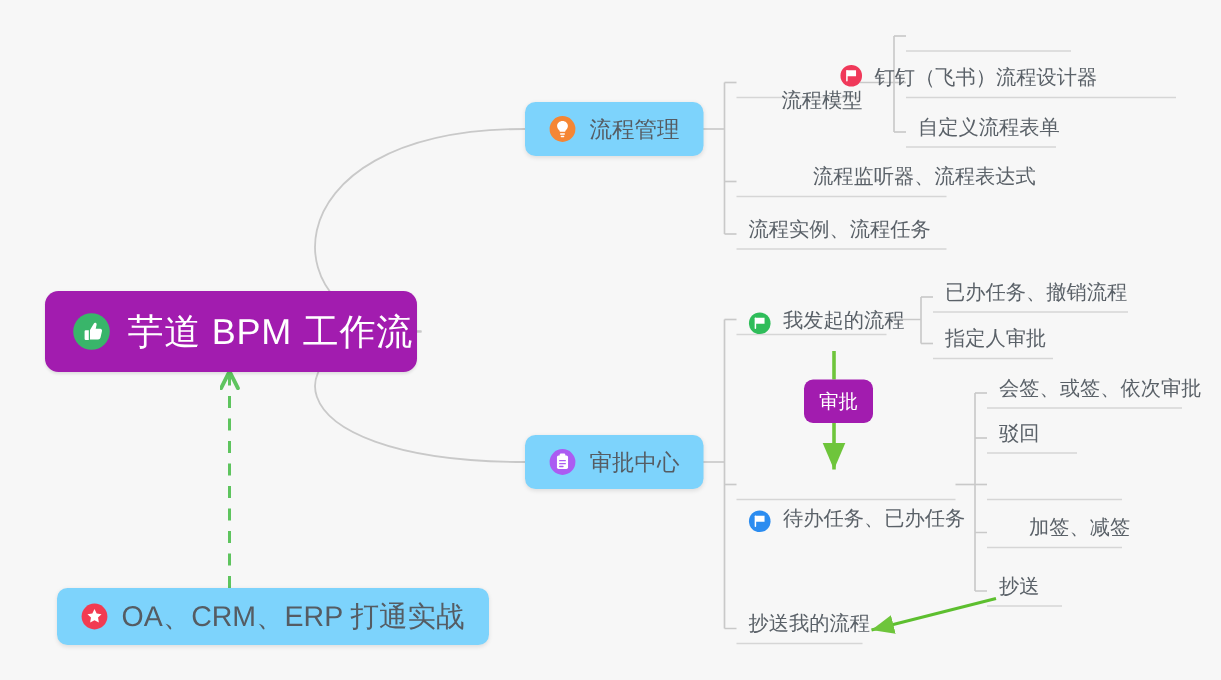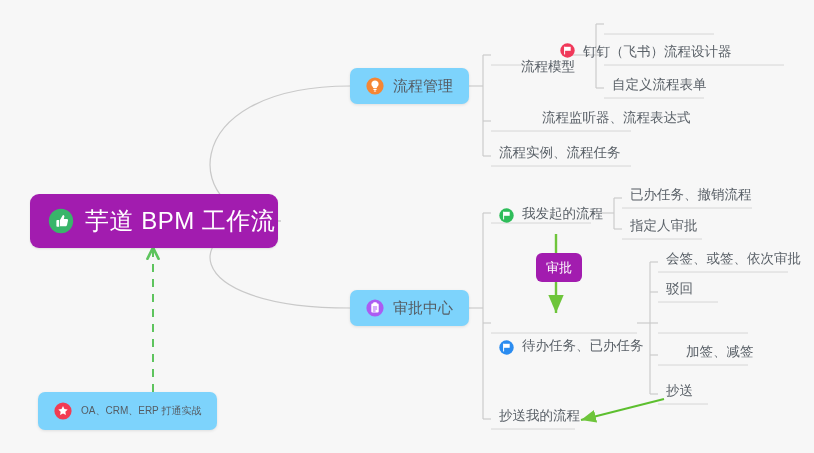--- a/index.html
+++ b/index.html
@@ -35,21 +35,21 @@
     border-radius:7px;
     box-shadow:0 1px 3px rgba(0,0,0,.10);
     padding:0 16px;
     height:36px;
   }
   .card .label{color:#555c63;font-size:15px;white-space:nowrap;margin-left:9px;}
 
   .n-liucheng{left:350px;top:68px;}
   .n-shenpi{left:350px;top:290px;}
   .n-oa{left:38px;top:392px;height:38px;}
-  .n-oa .label{font-size:10px;color:#555c63;}
+  .n-oa .label{font-size:19px;color:#555c63;}
 
   
   .leaf{
     color:#5a6168;font-size:13.5px;white-space:nowrap;
     padding:0 8px 4px 8px;
     height:22px;align-items:flex-end;
   }
   .leaf .label{line-height:18px;}
   .leaf.with-icon .label{margin-left:8px;}
 

